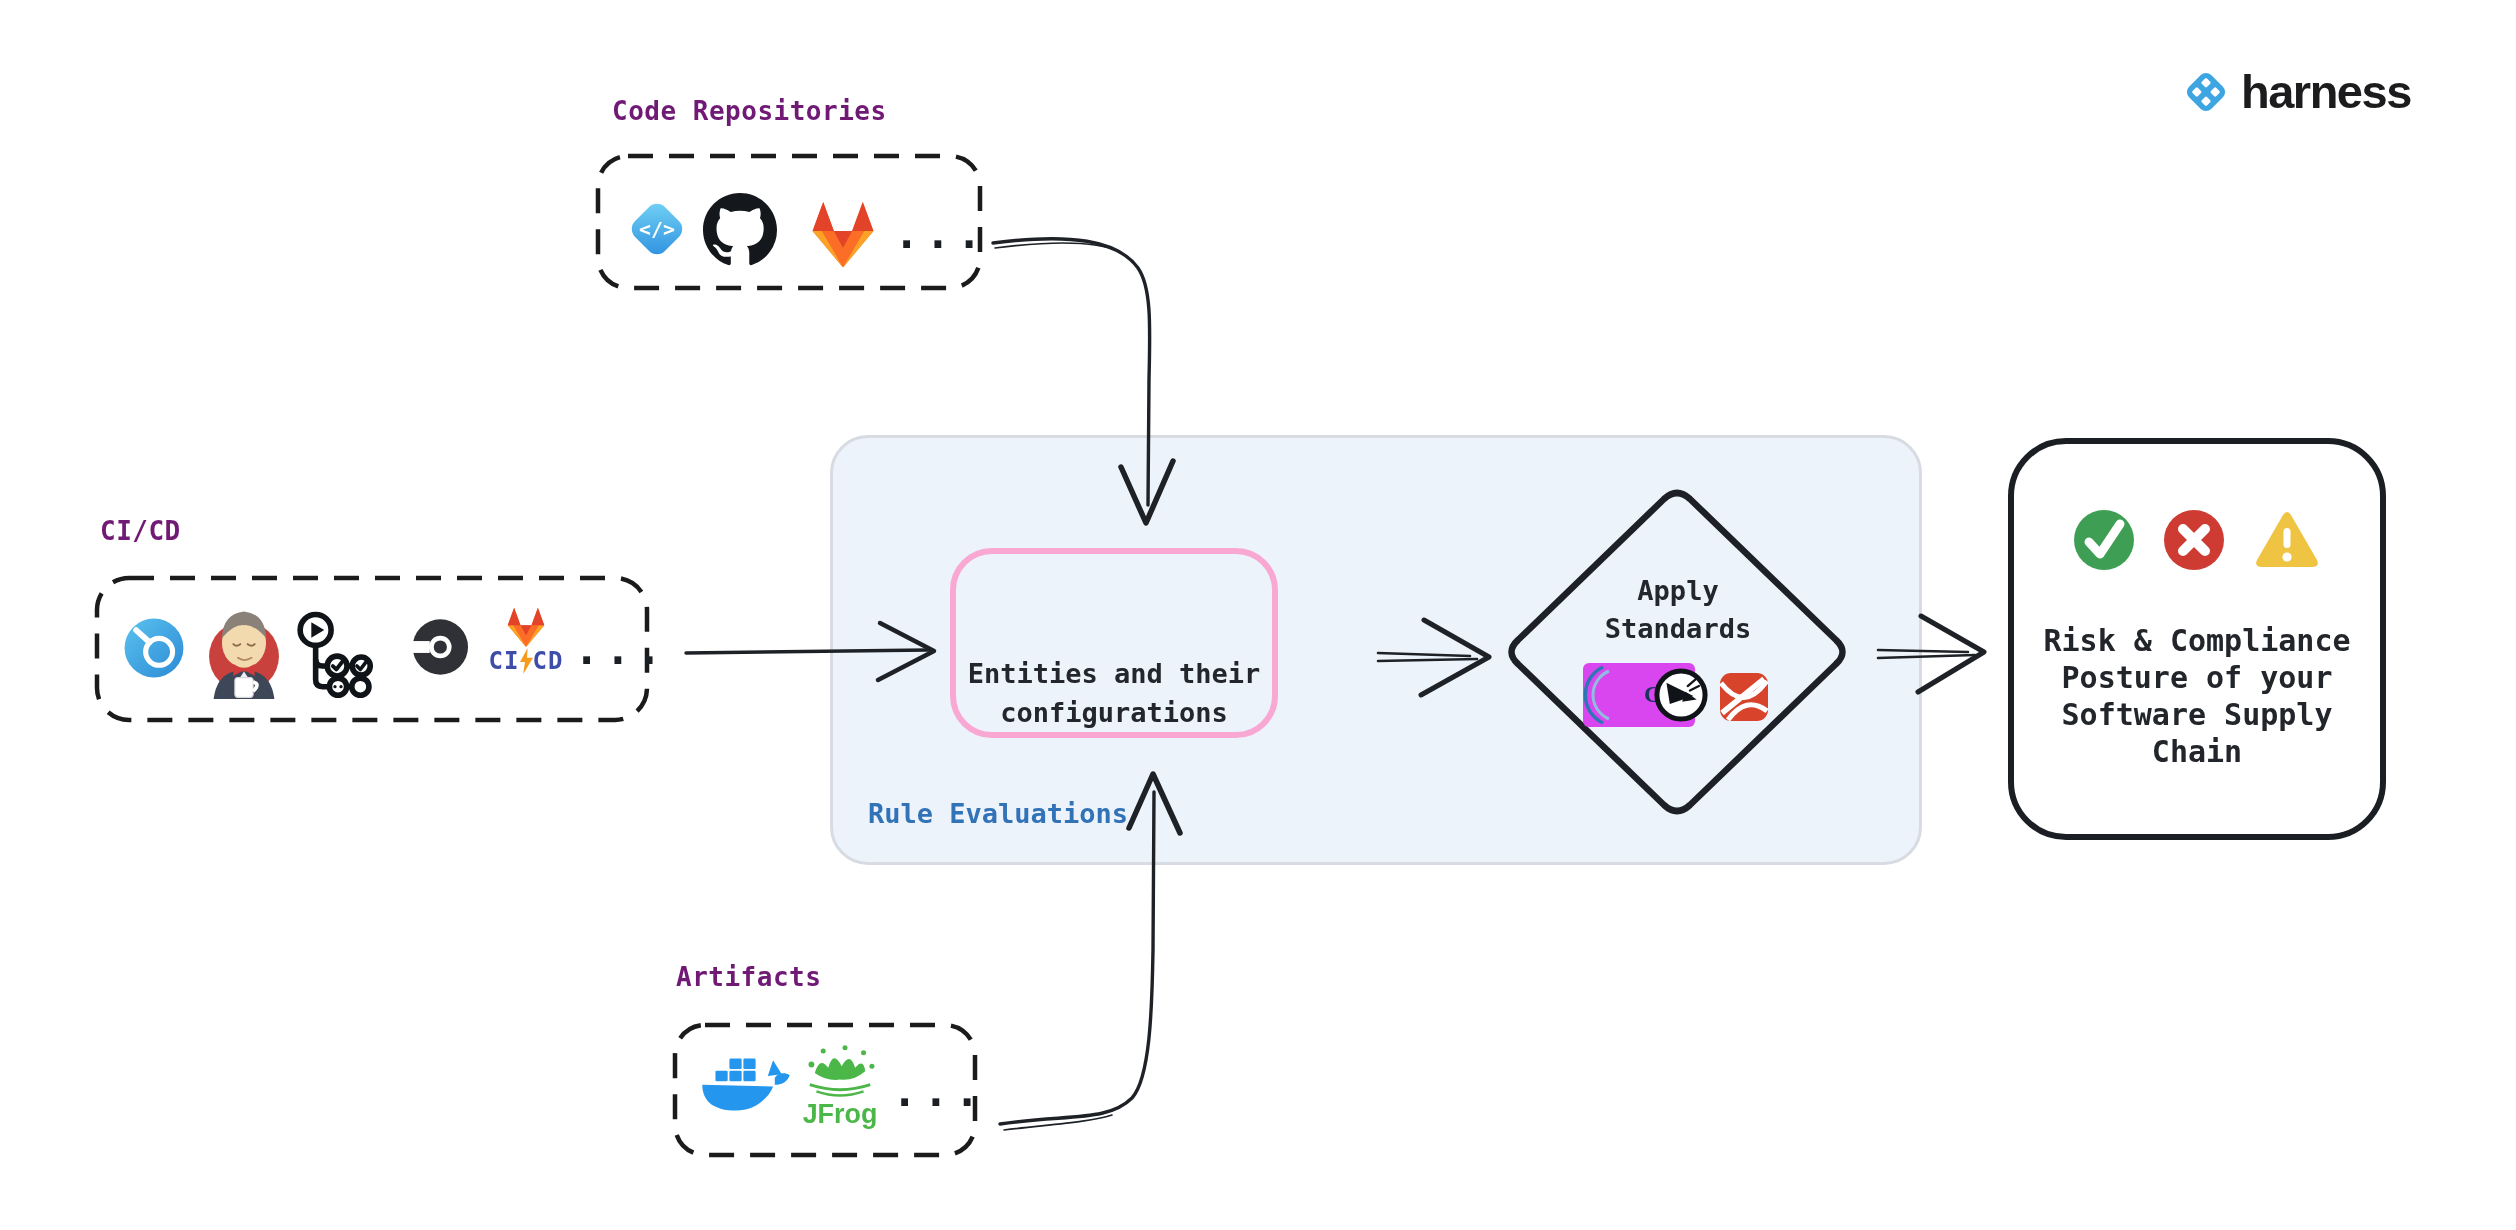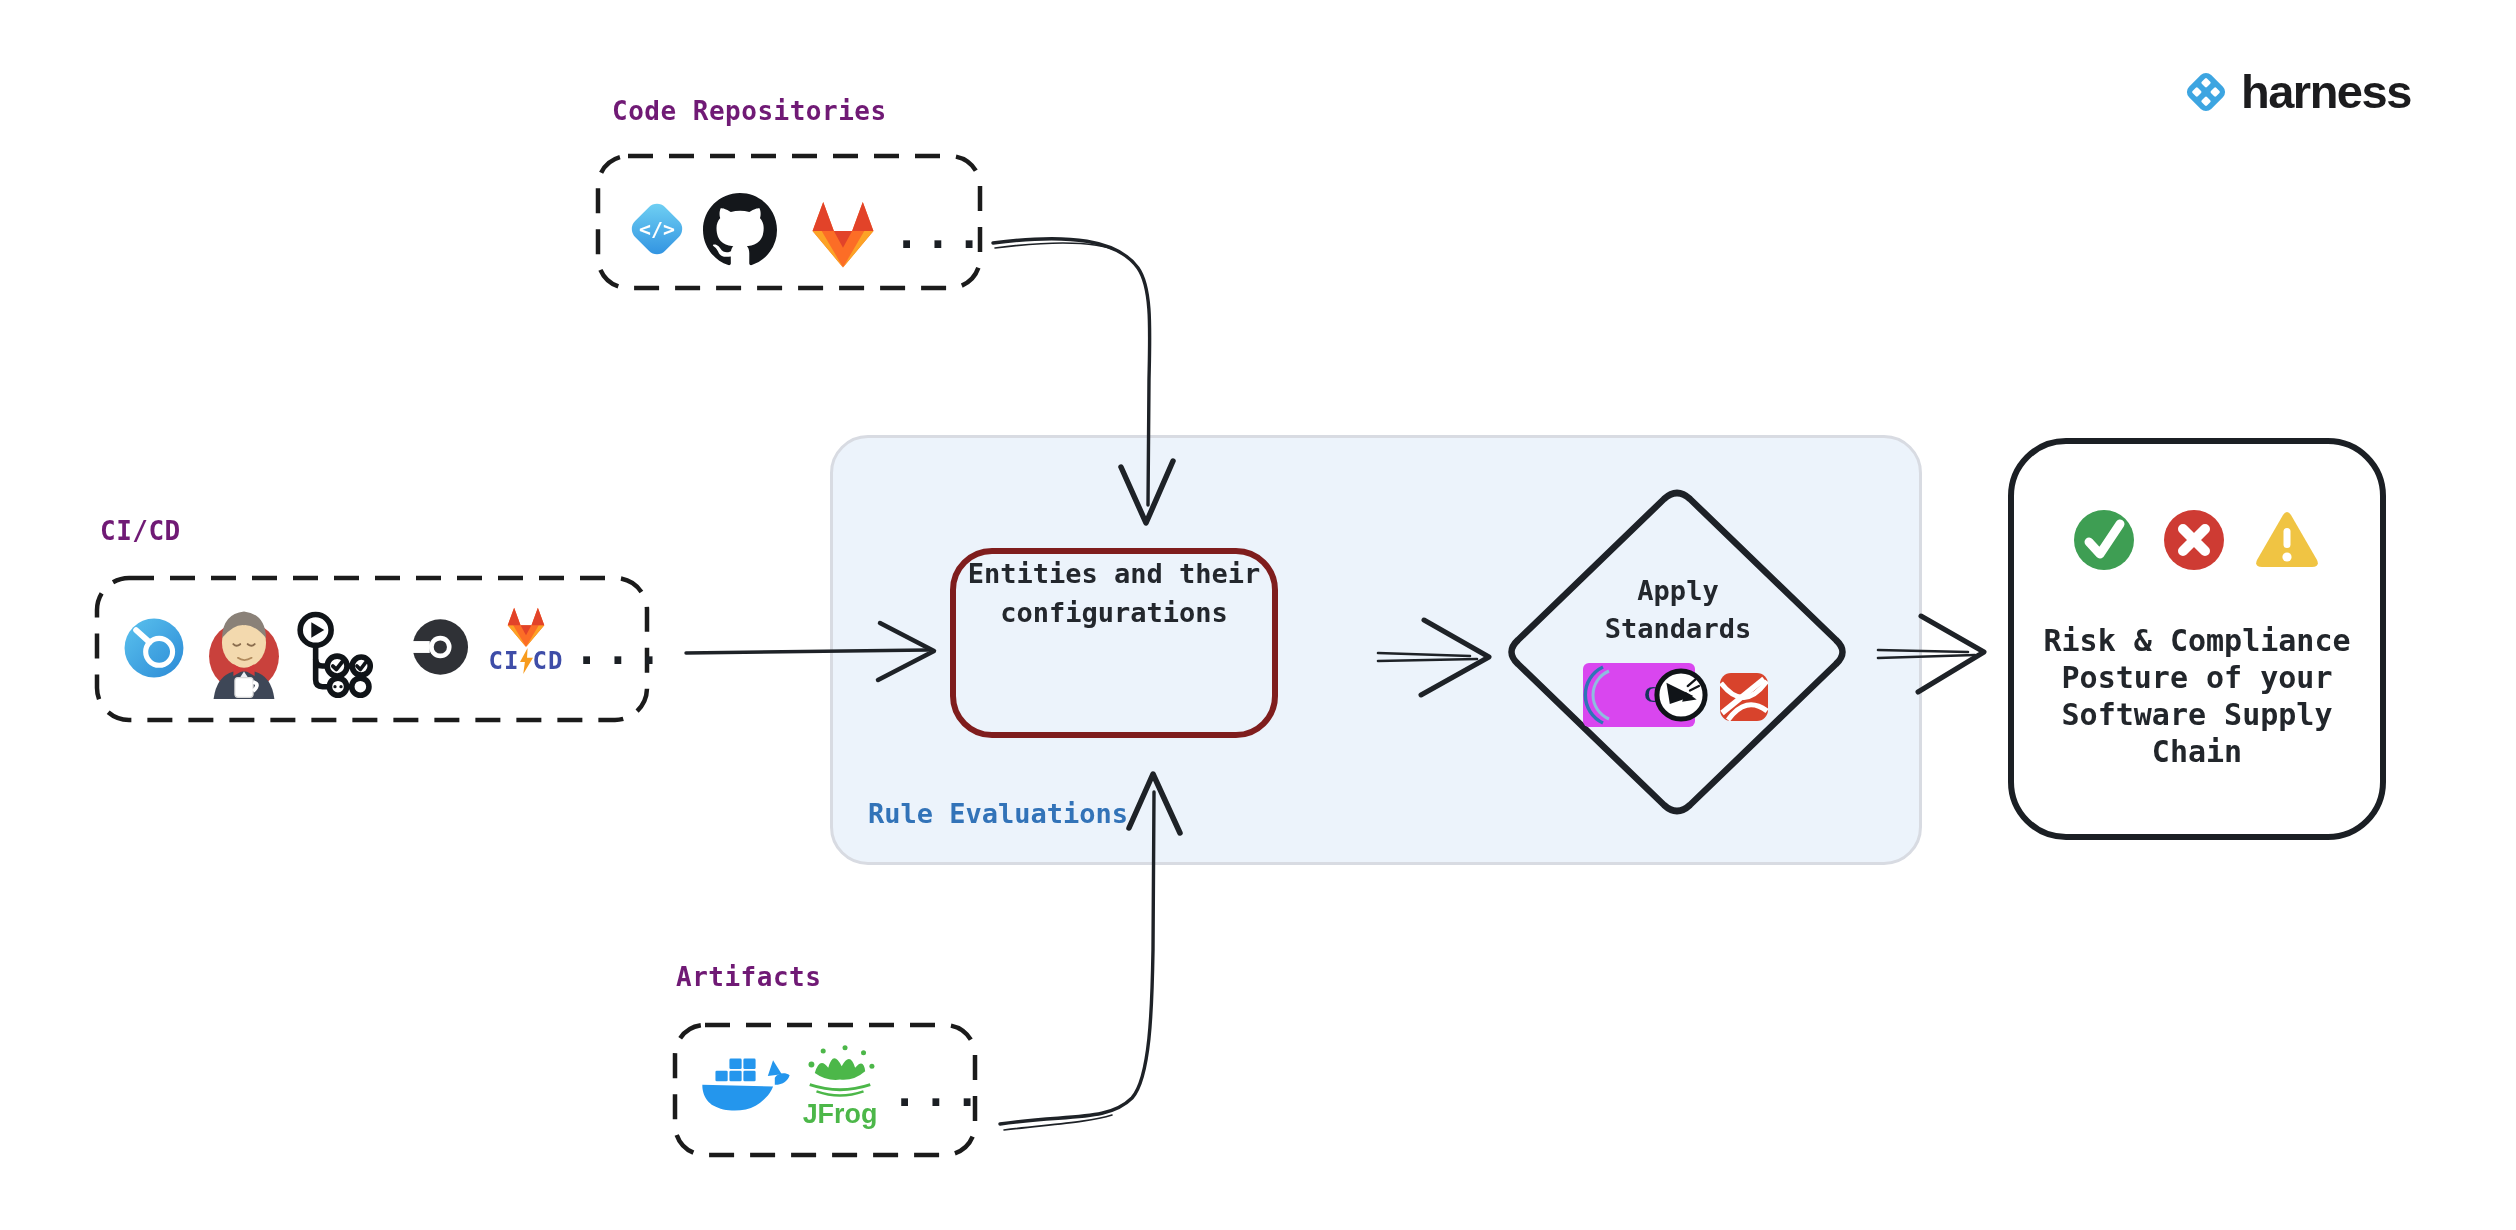--- a/index.html
+++ b/index.html
@@ -4,22 +4,22 @@
 <style>
   html,body{margin:0;padding:0;background:#ffffff;}
   .stage{position:relative;width:2516px;height:1230px;background:#ffffff;overflow:hidden;
          font-family:"DejaVu Sans Mono","Liberation Mono",monospace;color:#22262b;}
   .abs{position:absolute;}
   .grp-label{font-size:26px;font-weight:700;color:#701a75;letter-spacing:0.5px;z-index:10;}
   .dots{font-size:42px;font-weight:700;letter-spacing:6px;color:#1b1f24;z-index:10;line-height:40px;}
   .panel{left:830px;top:435px;width:1092px;height:430px;background:#ECF3FB;border:3px solid #D8DBE2;
          border-radius:38px;z-index:1;box-sizing:border-box;}
   .panel-label{left:868px;top:798px;font-size:27px;font-weight:700;color:#3273B8;z-index:10;}
-  .entities-box{left:950px;top:548px;width:328px;height:190px;border:6px solid #7f1d1d;border-radius:42px;
-         box-sizing:border-box;display:flex;align-items:flex-start;justify-content:center;text-align:center;
+  .entities-box{left:950px;top:548px;width:328px;height:190px;border:6px solid #f9a8d4;border-radius:42px;
+         box-sizing:border-box;display:flex;align-items:flex-end;justify-content:center;text-align:center;
          font-size:27px;line-height:39px;font-weight:700;color:#23272d;z-index:10;}
   .diamond-text{left:1578px;top:572px;width:200px;text-align:center;font-size:27px;line-height:38px;
          font-weight:700;color:#23272d;z-index:10;}
   .outcome-box{left:2008px;top:438px;width:378px;height:402px;background:#ffffff;border:6px solid #1b1f24;
          border-radius:58px;box-sizing:border-box;z-index:10;display:flex;flex-direction:column;align-items:center;gap:8px;}
   .status-row{display:flex;gap:30px;margin-top:66px;align-items:center;}
   .outcome-text{width:344px;margin-top:44px;text-align:center;font-size:30px;line-height:37px;
          font-weight:700;color:#22262b;}
   .brand{left:2183px;top:68px;display:flex;align-items:center;gap:12px;z-index:10;}
   .brand-word{font-family:"Liberation Sans",sans-serif;font-weight:700;font-size:47px;color:#1c1c1e;

